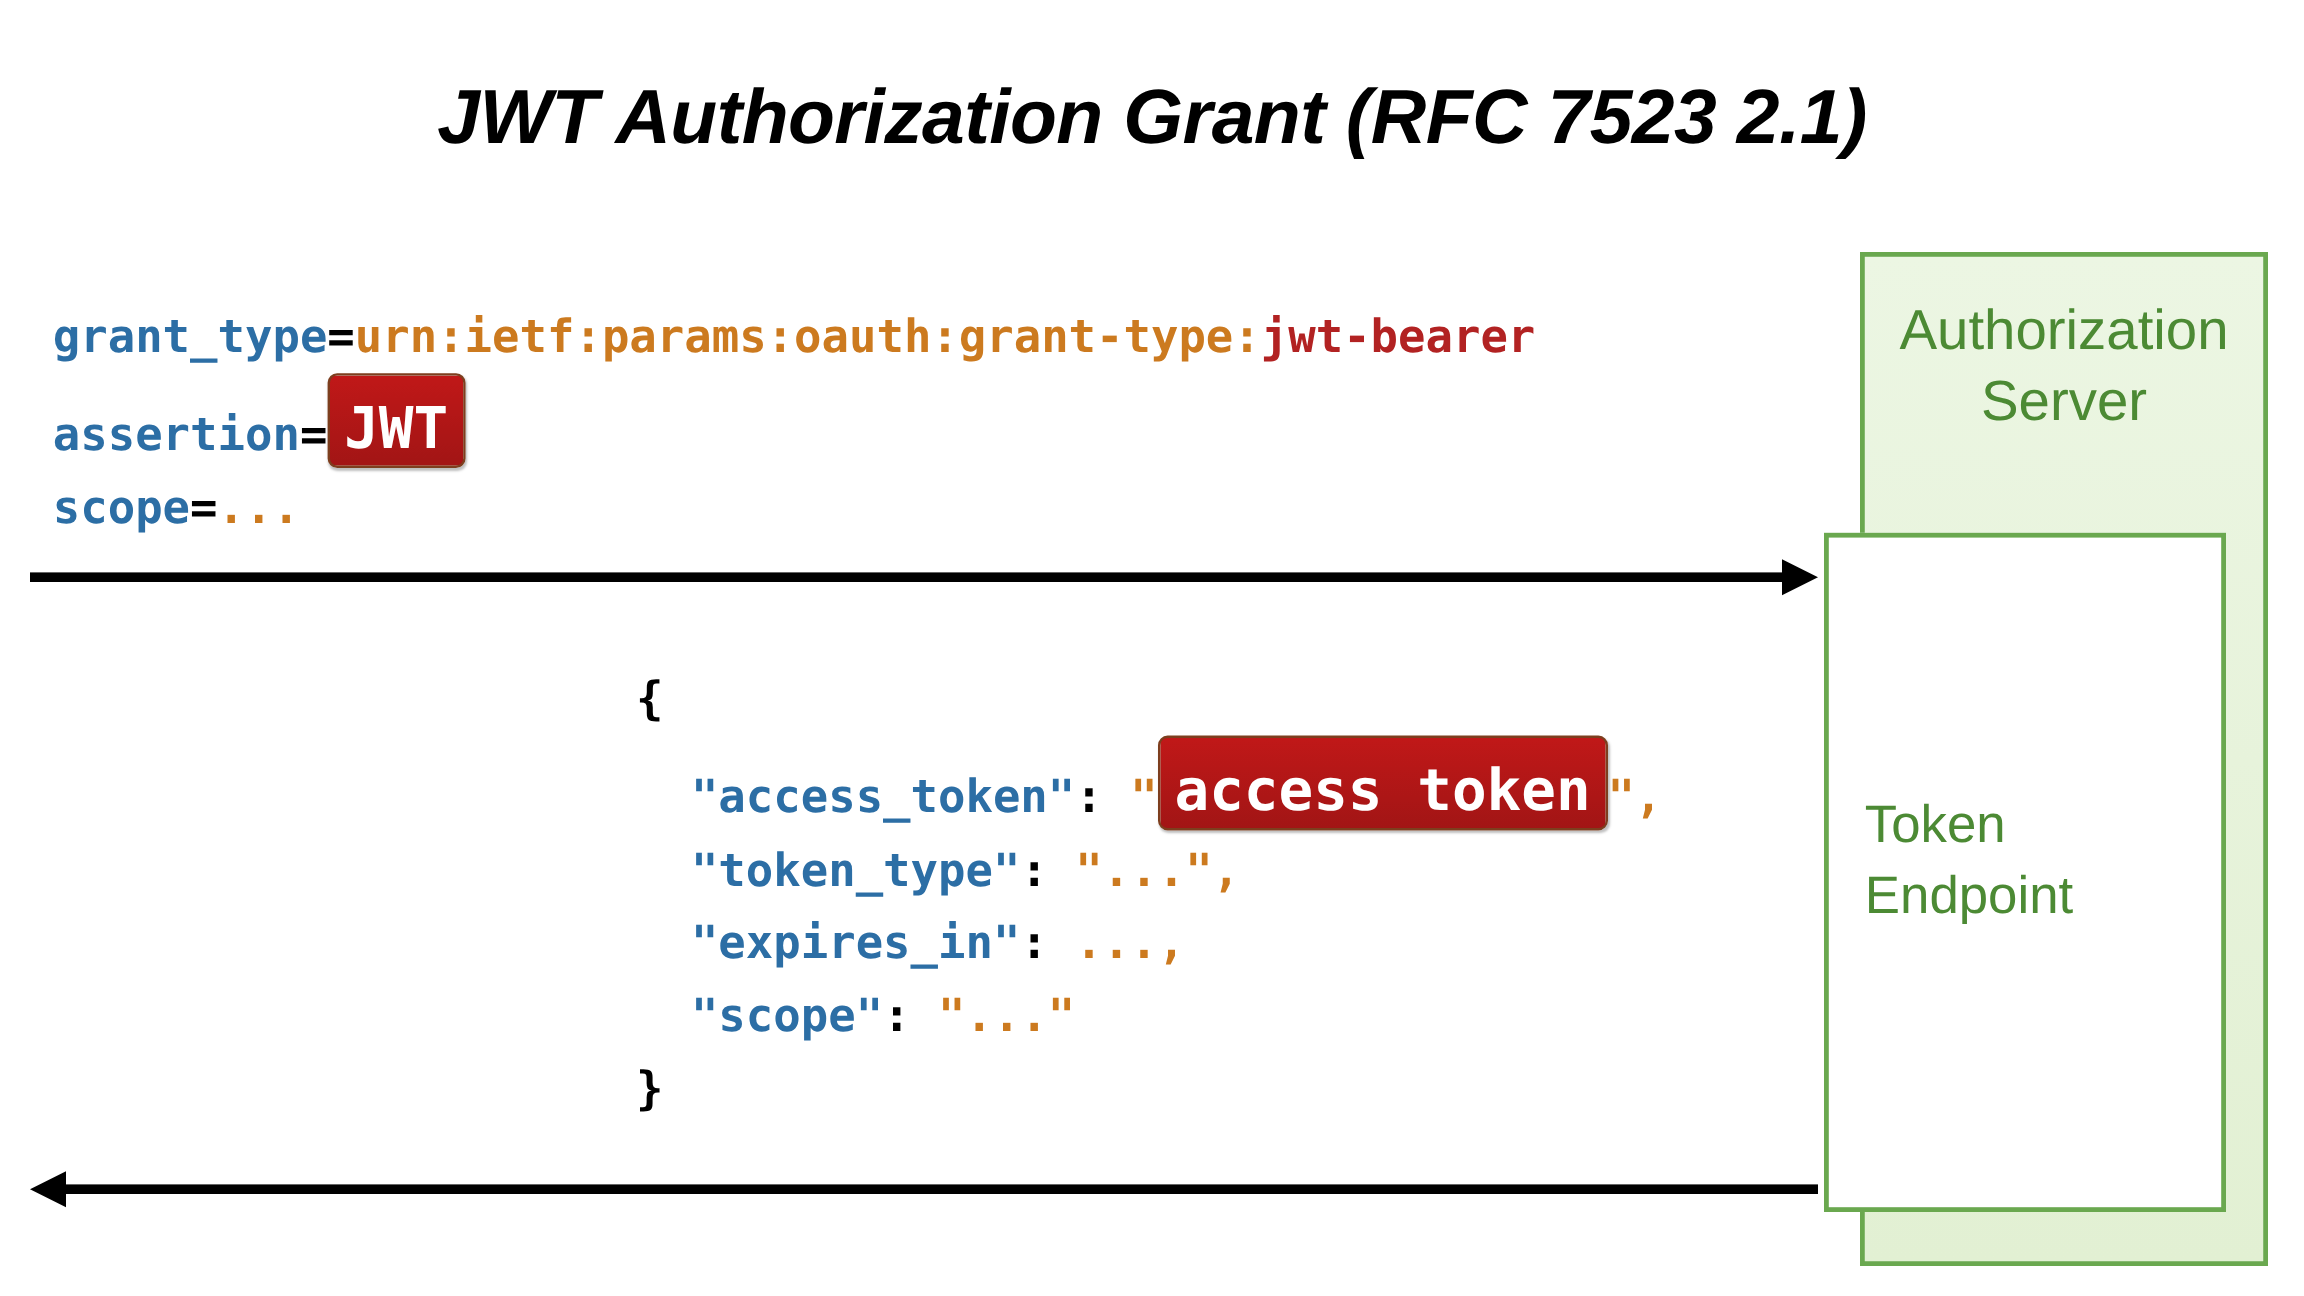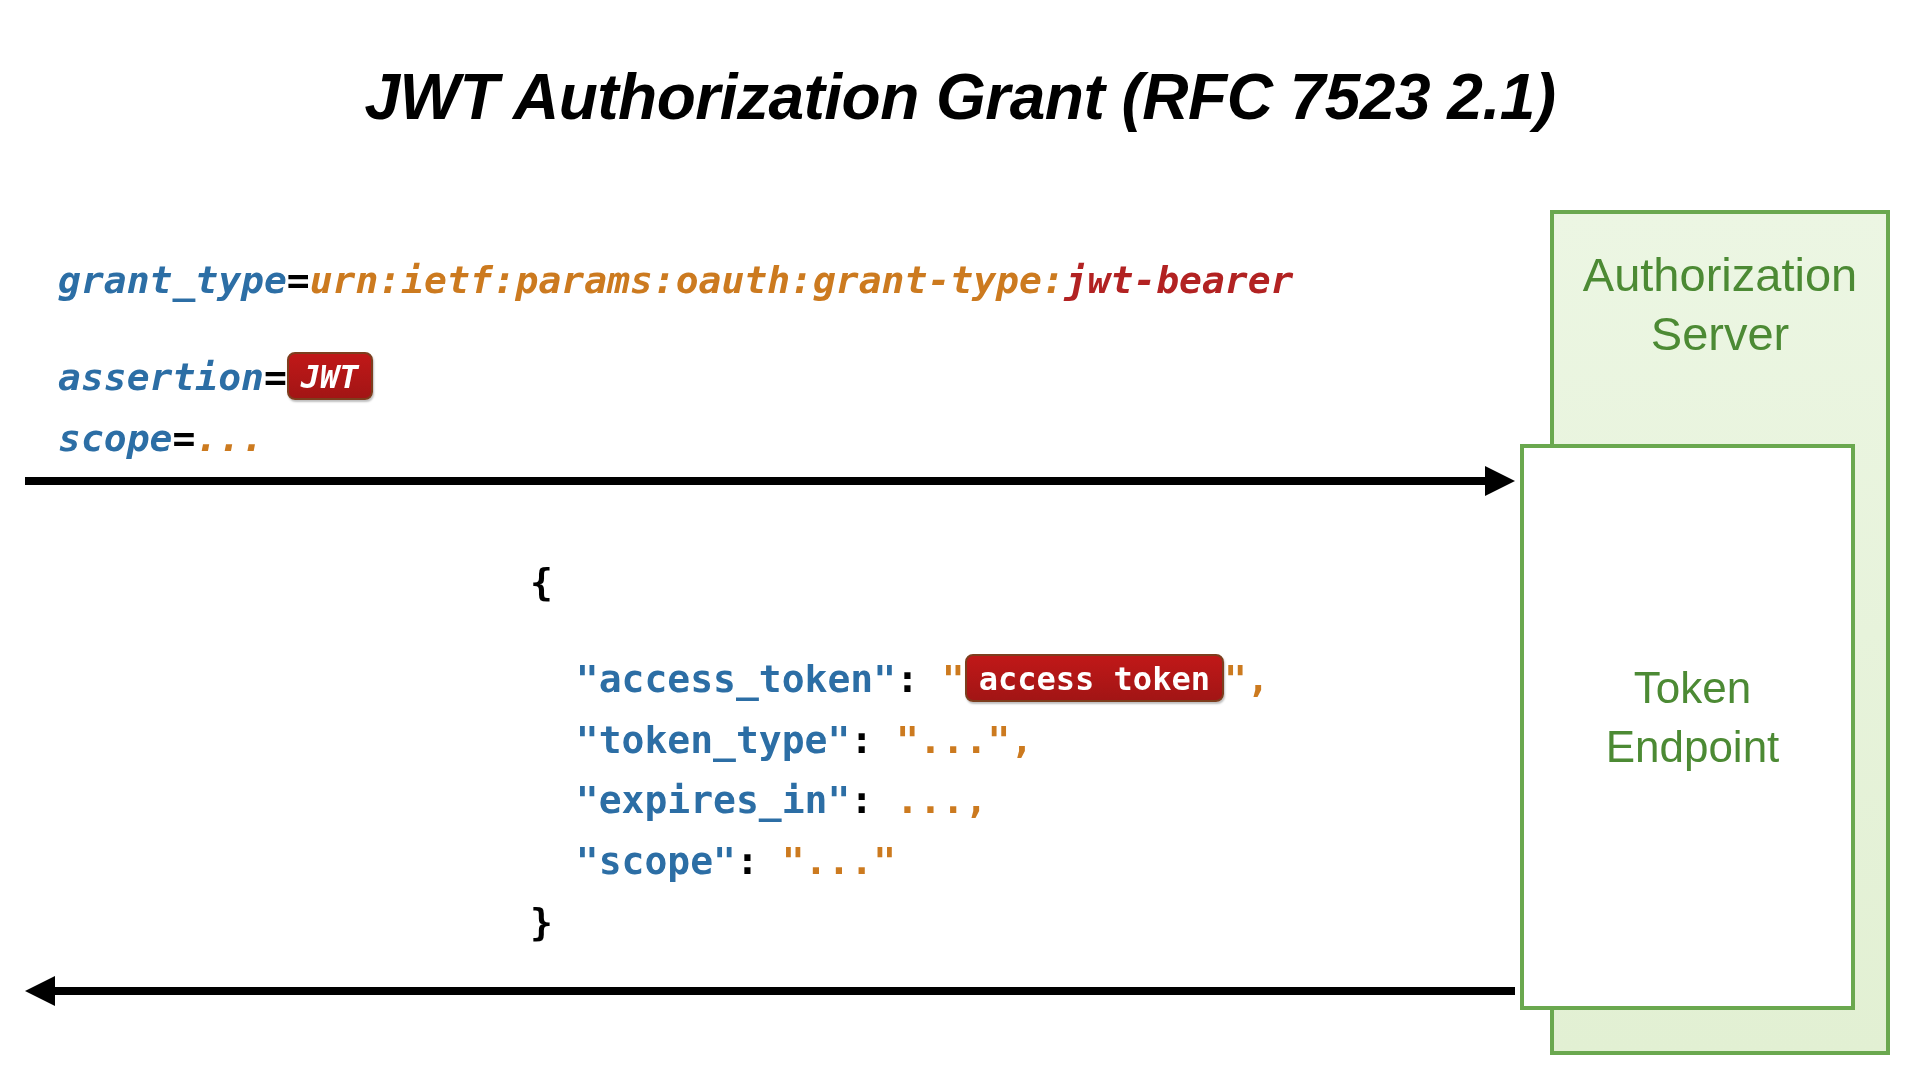--- a/index.html
+++ b/index.html
@@ -24,42 +24,40 @@
     font-style: italic;
   }
   .code {
     font-family: Consolas, "DejaVu Sans Mono", "Courier New", monospace;
     font-weight: 700;
     font-size: 38px;
     line-height: 1.6;
   }
   .request-block {
     position: absolute;
-    left: 58px;
+    left: 44px;
     top: 250px;
-    font-style: italic;
   }
   .blue  { color: #2c6ea5; }
   .black { color: #000; }
   .orange { color: #cc7a1f; }
   .red   { color: #b22222; }
   .badge {
     display: inline-block;
     background: linear-gradient(#c01818, #a21515);
     color: #fff;
     border: 2px solid #7d3e1e;
     border-radius: 8px;
-    padding: 4px 12px 2px 12px;
+    padding: 16px 12px 2px 12px;
     font-family: Consolas, "DejaVu Sans Mono", "Courier New", monospace;
     font-weight: 700;
-    font-size: 32px;
+    font-size: 48px;
     line-height: 1.2;
     box-shadow: 1px 2px 2px rgba(0,0,0,0.25);
     vertical-align: 2px;
-    margin-top: 41px;
   }
   .response-block {
     position: absolute;
     left: 530px;
     top: 552px;
   }
   .response-block .line { white-space: pre; }
   .arrow-right {
     position: absolute;
     left: 25px;
@@ -126,21 +124,20 @@
     line-height: 1.25;
   }
   .token-endpoint-box {
     position: absolute;
     left: 1520px;
     top: 444px;
     width: 335px;
     height: 566px;
     border: 4px solid #6aa84f;
     background: #ffffff;
-    text-align: center;
   }
   .token-endpoint-label {
     color: #4c8a34;
     font-size: 44px;
     font-weight: 400;
     padding: 210px 20px 0 30px;
     line-height: 1.35;
   }
 </style>
 </head>

